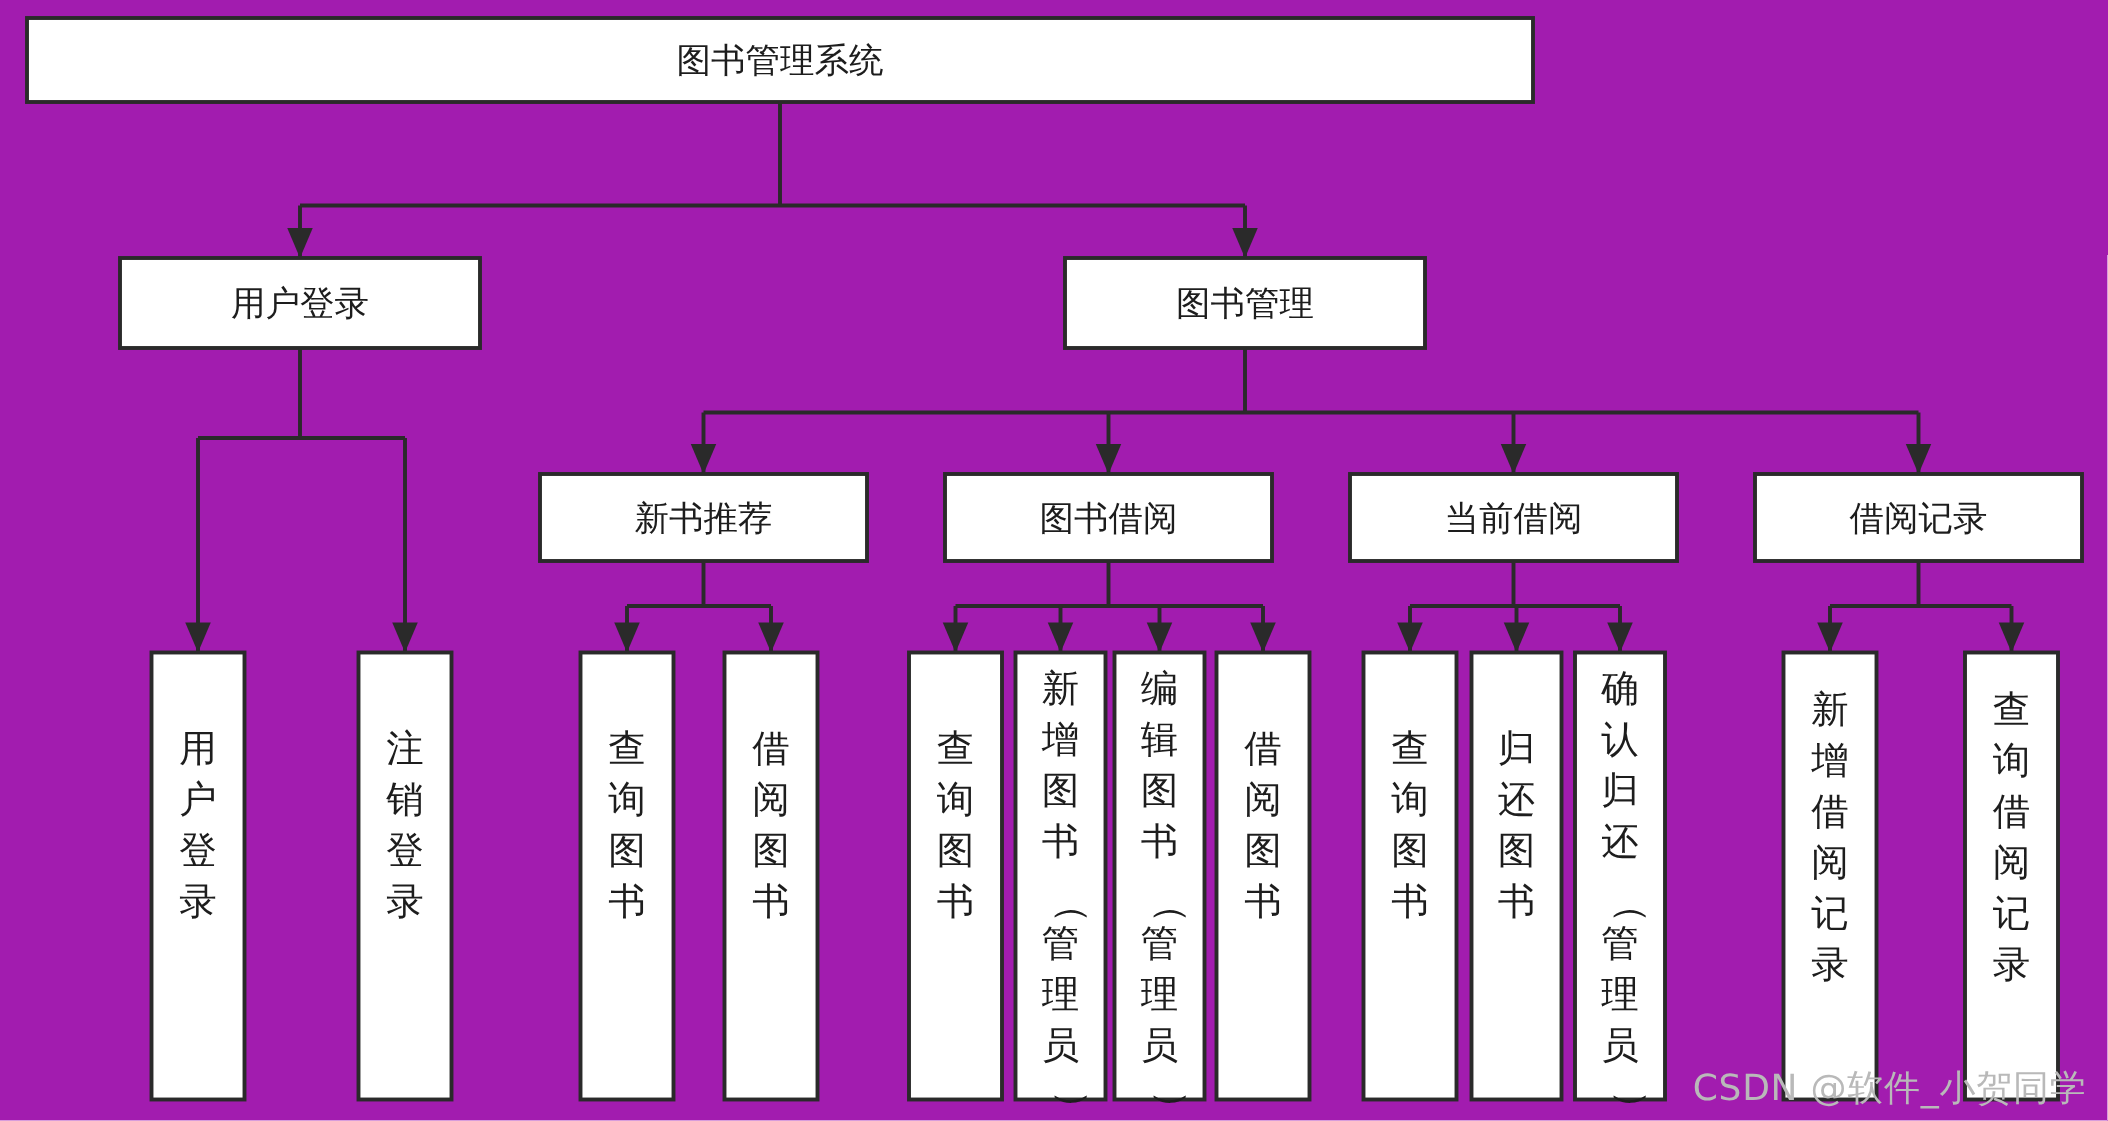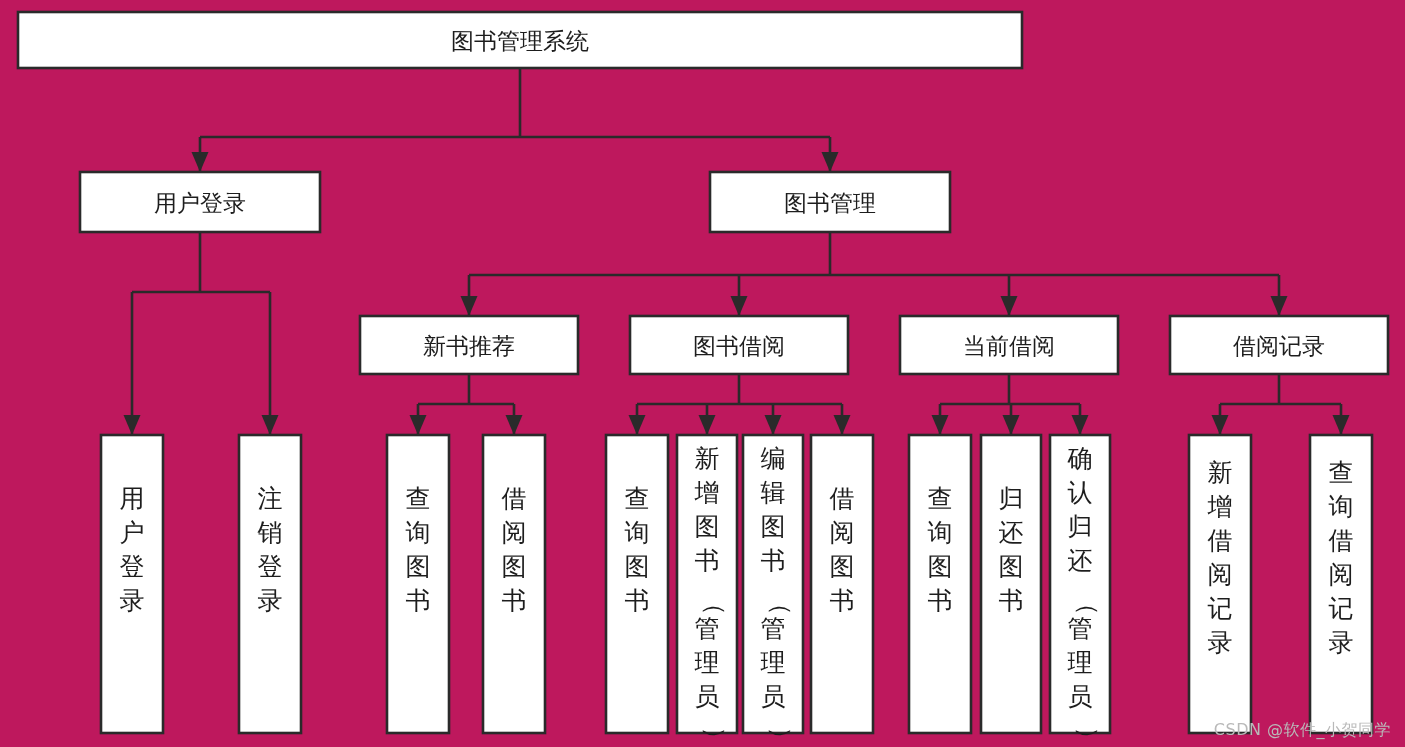--- a/index.html
+++ b/index.html
@@ -7,21 +7,21 @@
     padding: 0;
     background: #ffffff;
   }
   body {
     font-family: "DejaVu Sans", "Liberation Sans", sans-serif;
   }
   #stage {
     position: relative;
     width: 1405px;
     height: 747px;
-    background: #be185d;
+    background: #a21caf;
     overflow: hidden;
   }
   svg#tree {
     position: absolute;
     left: 0;
     top: 0;
     width: 1405px;
     height: 747px;
     display: block;
   }
@@ -51,21 +51,21 @@
     fill: #1d1d1d;
     font-family: "DejaVu Sans", "Liberation Sans", sans-serif;
     font-size: 25px;
     text-anchor: middle;
   }
   .watermark {
     position: absolute;
     right: 14px;
     bottom: 6px;
     color: #b9b9b9;
-    font-size: 16px;
+    font-size: 24px;
     font-family: "DejaVu Sans", "Liberation Sans", sans-serif;
     letter-spacing: 0.5px;
     white-space: nowrap;
     user-select: none;
   }
 </style>
 </head>
 <body>
 
 <div id="stage">

